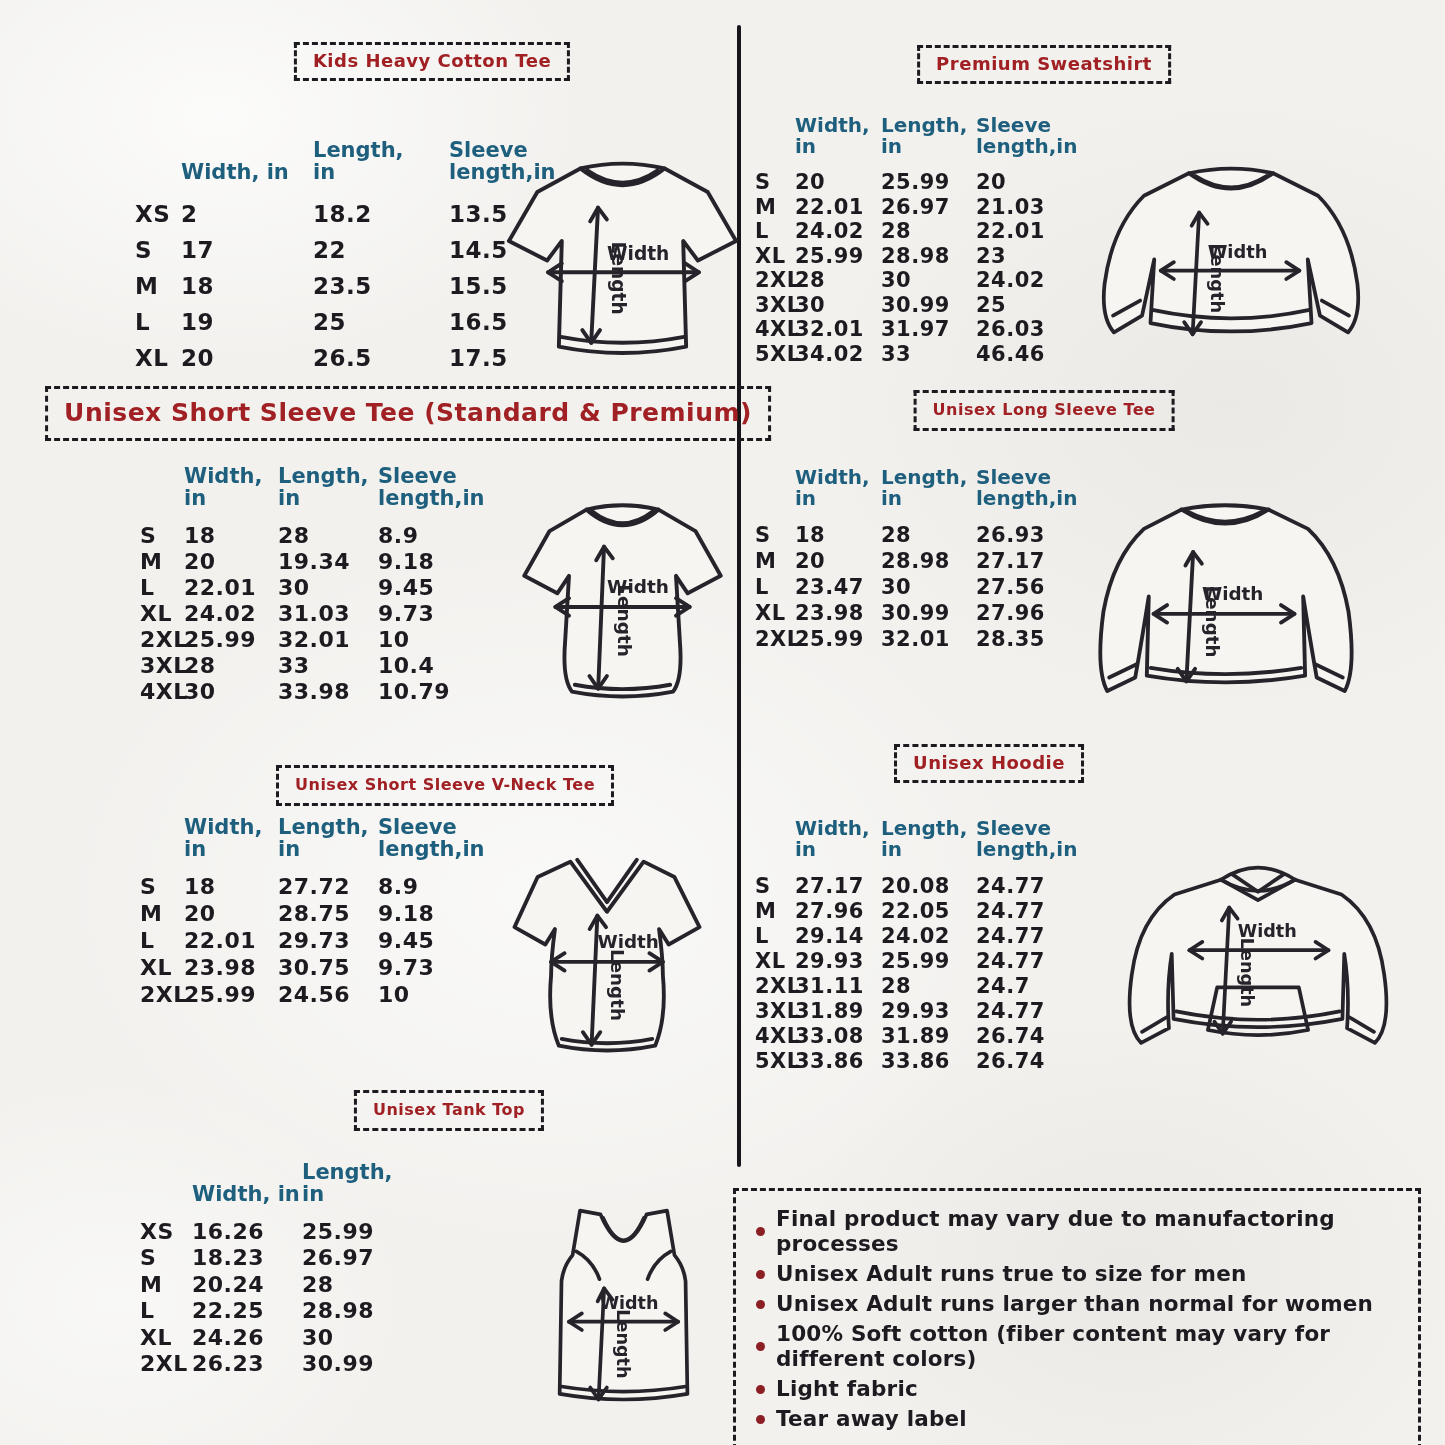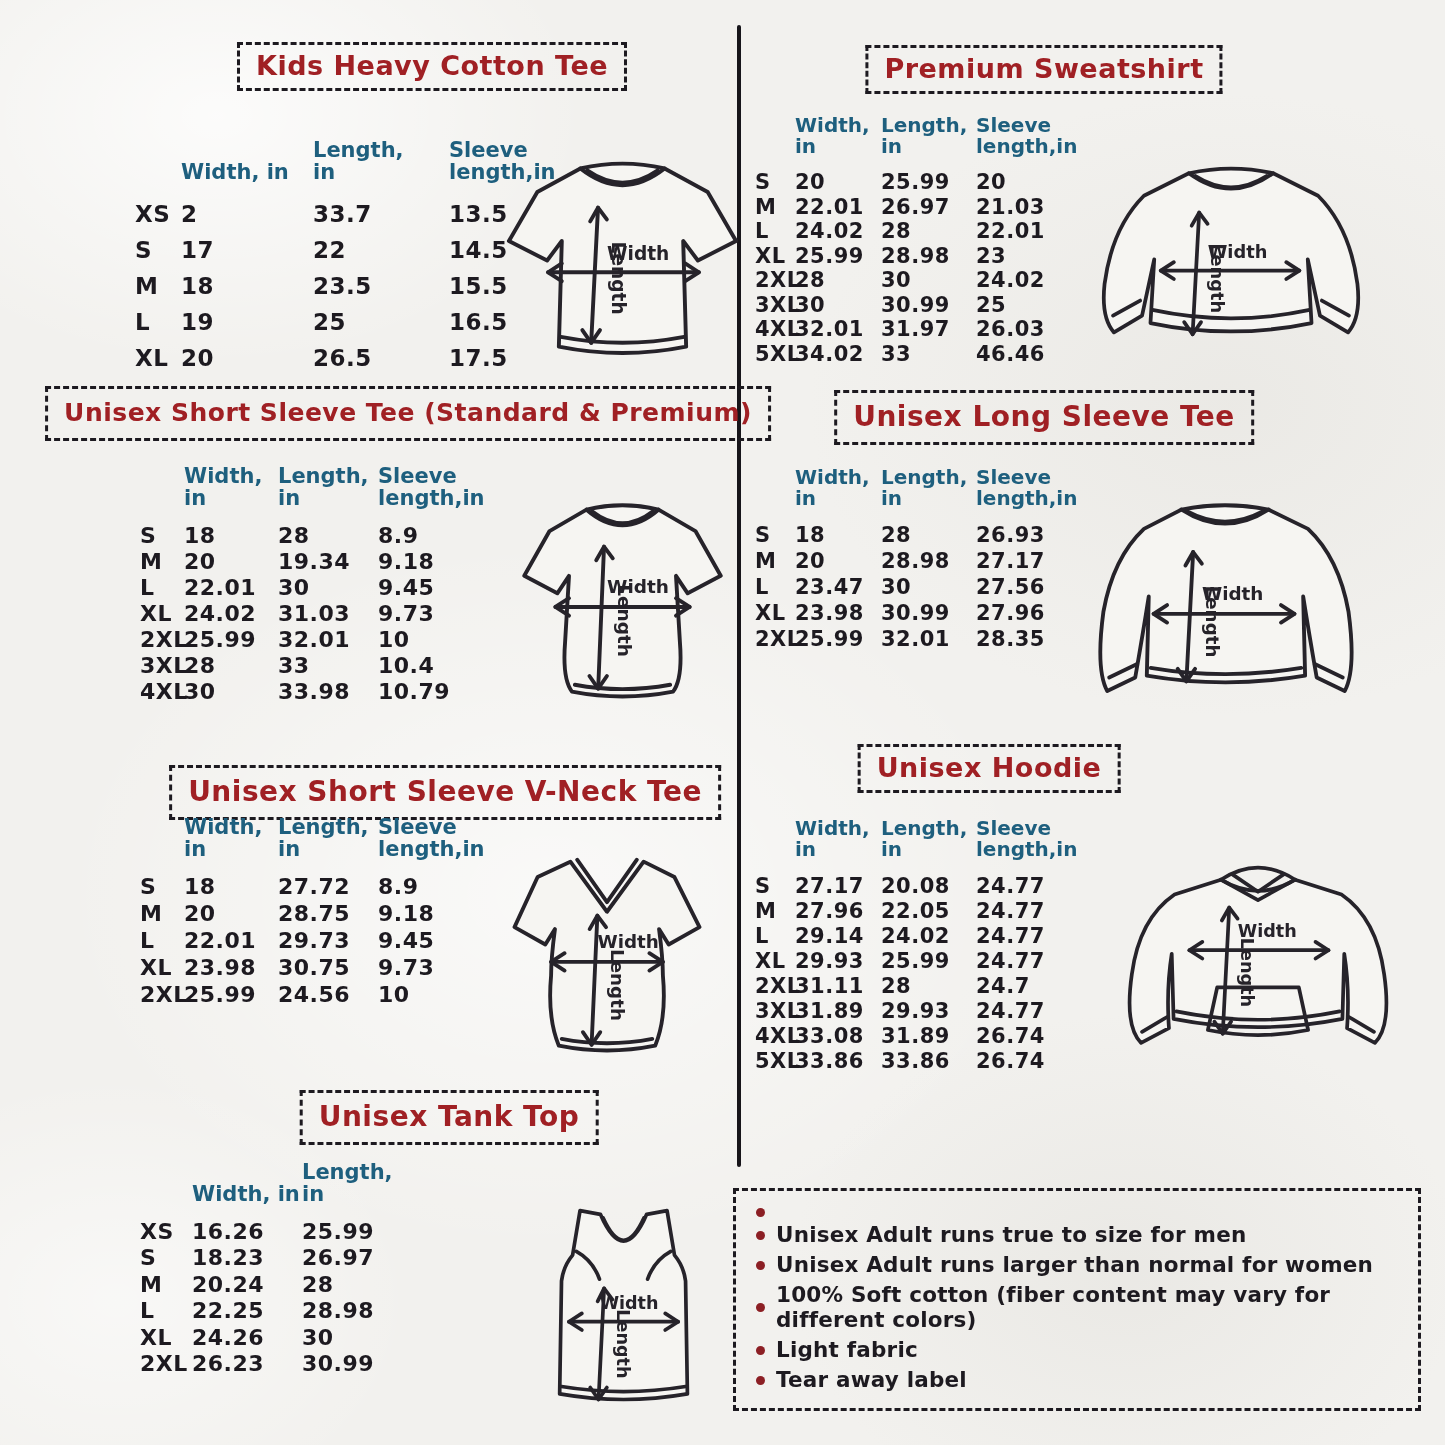--- a/index.html
+++ b/index.html
@@ -25,26 +25,26 @@
       radial-gradient(ellipse 820px 600px at 38% 62%, rgba(255,255,255,.6), transparent 60%),
       radial-gradient(ellipse 560px 430px at 78% 88%, rgba(219,217,211,.35), transparent 60%),
       radial-gradient(ellipse 500px 380px at 8% 90%, rgba(255,255,255,.5), transparent 60%);
   }
   .sec{display:contents;}
   .tbox{
     position:absolute;
     transform:translateX(-50%);
     border:3px dashed var(--ink);
     padding:5px 16px 7px;
-    font-size:27px;font-weight:700;
+    font-size:18px;font-weight:700;
     color:var(--red);
     white-space:nowrap;
     letter-spacing:.5px;
   }
-  .tbox.med{font-size:28px;padding-top:7px;padding-bottom:9px;}
+  .tbox.med{font-size:16px;padding-top:7px;padding-bottom:9px;}
   .tbox.small{font-size:25px;padding-top:9px;padding-bottom:11px;}
   .table{position:absolute;}
   .trow{
     display:grid;
     grid-template-columns:var(--cols);
     height:var(--rh);
     align-items:center;
   }
   .trow.thead{
     height:var(--hh);
@@ -121,21 +121,21 @@
     <div class="table t-kids" style="left:135px;top:96px;--cols:46px 132px 136px 112px;--hh:88px;--rh:36px;">
         <div class="trow thead">
           <span class="hcell"></span>
           <span class="hcell">Width, in</span>
           <span class="hcell">Length, in</span>
           <span class="hcell">Sleeve length,in</span>
         </div>
         <div class="trow">
           <span class="szcell">XS</span>
           <span class="vcell">2</span>
-          <span class="vcell">33.7</span>
+          <span class="vcell">18.2</span>
           <span class="vcell">13.5</span>
         </div>
         <div class="trow">
           <span class="szcell">S</span>
           <span class="vcell">17</span>
           <span class="vcell">22</span>
           <span class="vcell">14.5</span>
         </div>
         <div class="trow">
           <span class="szcell">M</span>
@@ -606,20 +606,21 @@
       </g>
       <text x="93" y="114">Width</text>
       <text transform="translate(80,152) rotate(90)">Length</text>
     </svg>
   </section>
 
   
   <div class="notes">
       <div class="note">
         <span class="dot"></span>
+        <span>Final product may vary due to manufactoring processes</span>
       </div>
       <div class="note">
         <span class="dot"></span>
         <span>Unisex Adult runs true to size for men</span>
       </div>
       <div class="note">
         <span class="dot"></span>
         <span>Unisex Adult runs larger than normal for women</span>
       </div>
       <div class="note">

